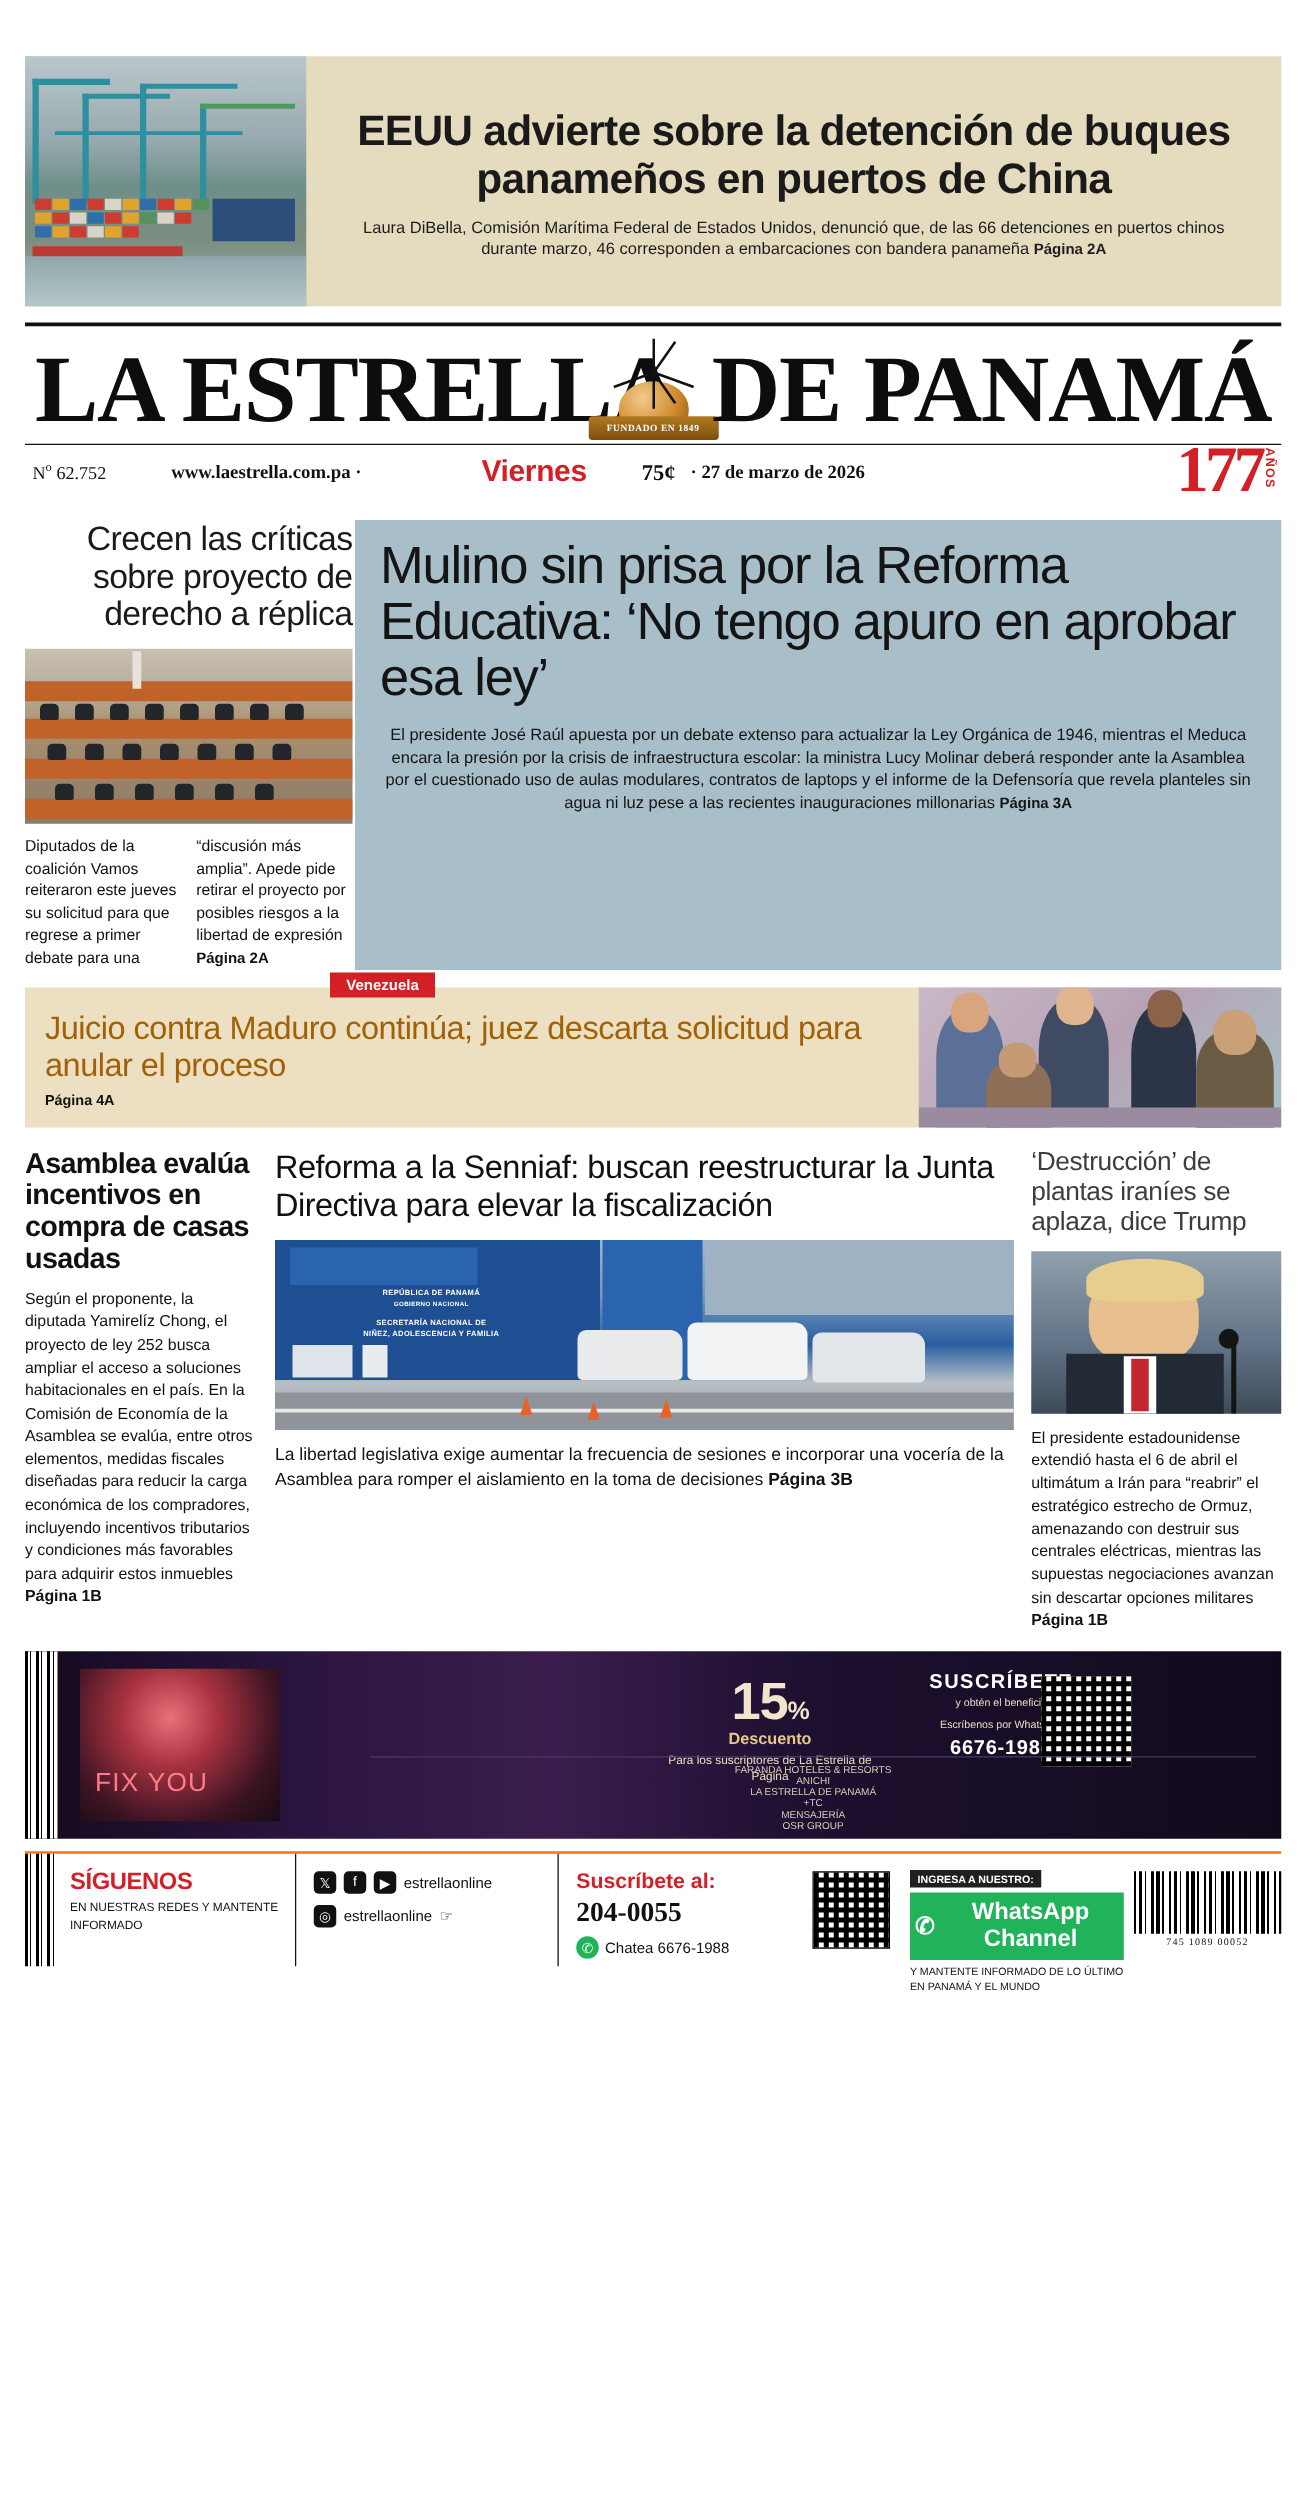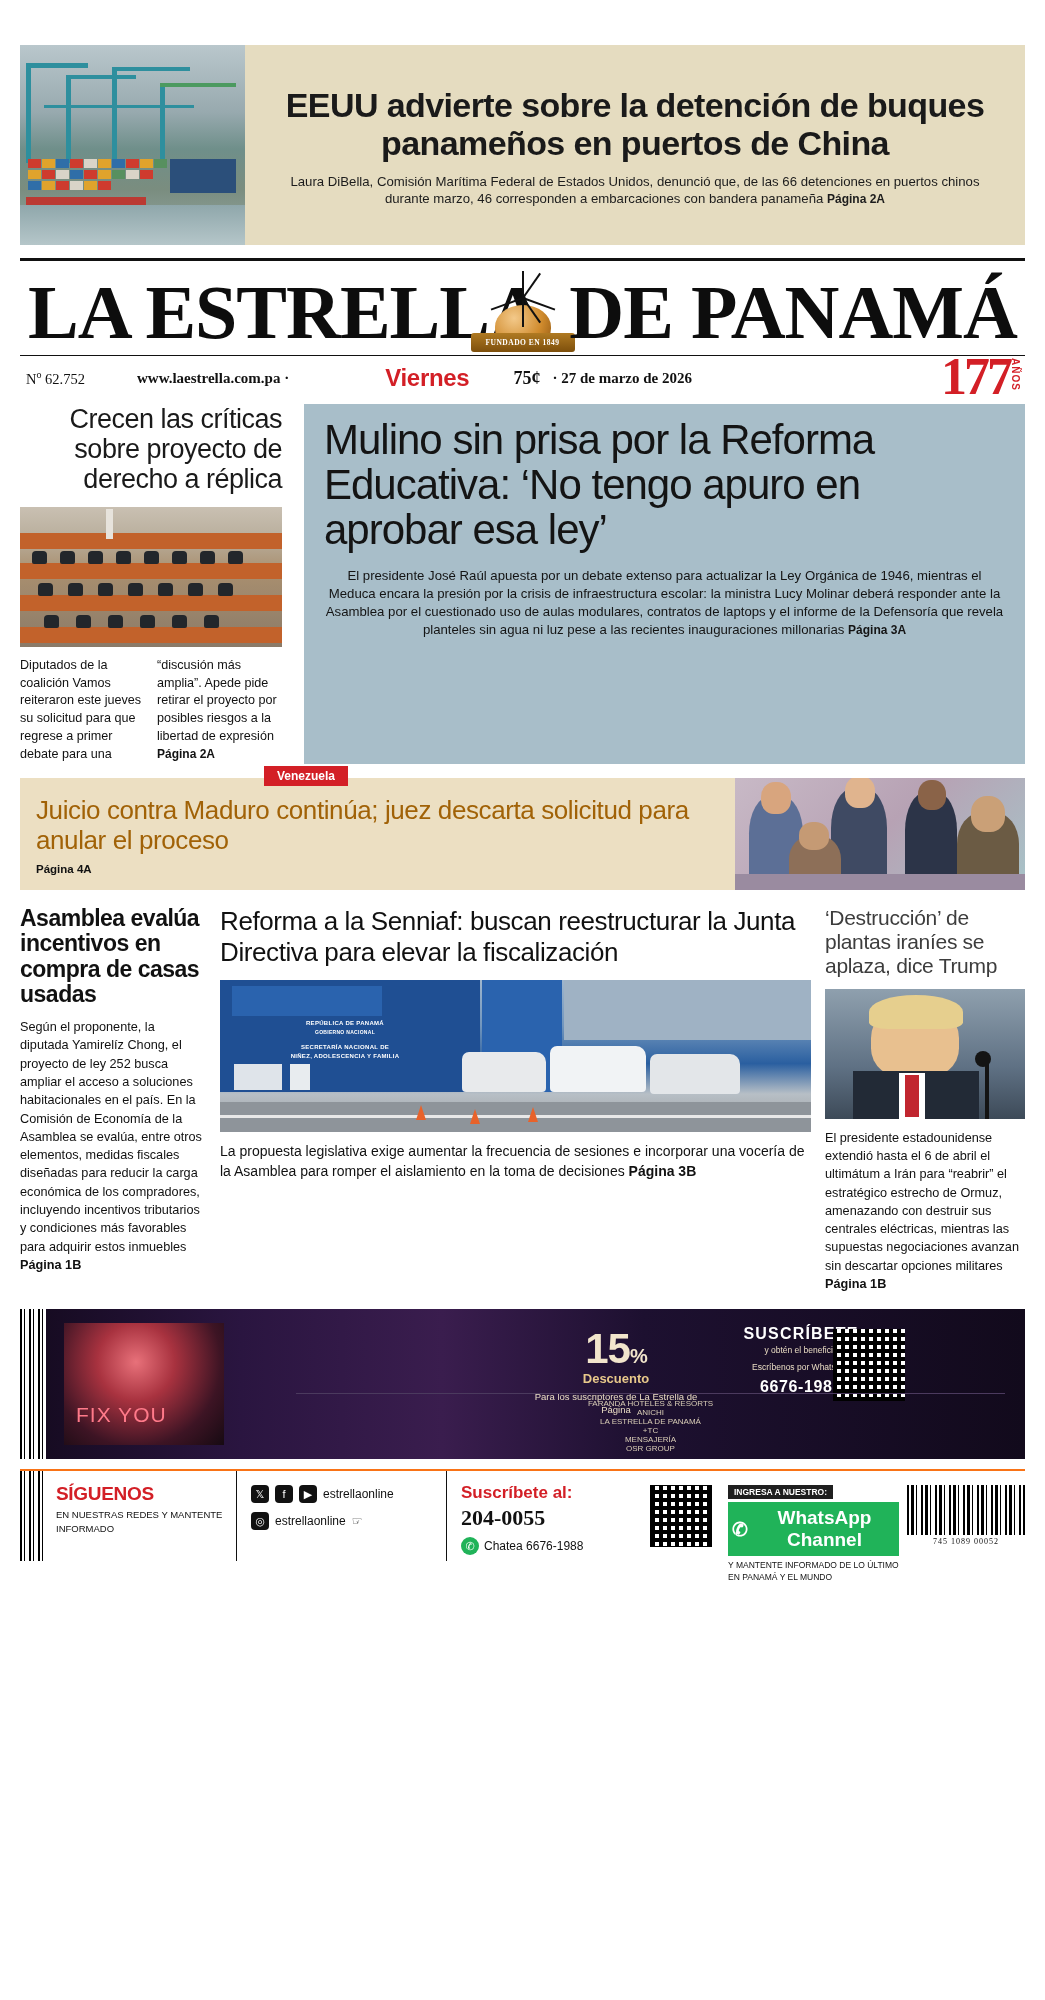--- a/index.html
+++ b/index.html
@@ -61,21 +61,21 @@
   .ib-issue sup { font-size: 10px; }
   .ib-site { font-family: "Liberation Serif", serif; font-weight: 700; font-size: 15px; margin-left: 52px; }
   .ib-day { color: #d31f26; font-weight: 700; font-size: 24px; margin-left: 96px; letter-spacing: -0.3px; }
   .ib-price { font-family: "Liberation Serif", serif; font-weight: 700; font-size: 18px; margin-left: 44px; }
   .ib-date { font-family: "Liberation Serif", serif; font-weight: 700; font-size: 15px; margin-left: 12px; }
   .ib-years { position: absolute; right: 4px; top: -4px; display: flex; align-items: flex-start; }
   .ib-years .num { color: #d31f26; font-family: "Liberation Serif", serif; font-weight: 700; font-size: 52px; line-height: 50px; letter-spacing: -3px; }
   .ib-years .lbl { color: #d31f26; font-size: 10px; font-weight: 700; writing-mode: vertical-rl; letter-spacing: 1px; margin-top: 6px; }
 
   
-  .row-top { display: flex; gap: 22px; margin-top: 4px; }
+  .row-top { display: flex; gap: 2px; margin-top: 16px; }
   .col-left { width: 262px; flex: none; }
   .cl-headline { font-size: 27px; line-height: 1.12; text-align: right; letter-spacing: -0.5px; color: #1a1a1a; }
   .cl-photo { margin-top: 12px; height: 140px; position: relative; overflow: hidden;
     background: linear-gradient(#c9c0b2 0%, #b9ae9c 22%, #a98f6f 46%, #8a7a68 100%); }
   .seatrow { position: absolute; left: 0; right: 0; height: 16px; background: #c2622b; }
   .chair { position: absolute; width: 15px; height: 13px; background: #22262b; border-radius: 4px 4px 2px 2px; }
   .cl-cols { display: flex; gap: 12px; margin-top: 10px; }
   .cl-col { flex: 1; font-size: 12.6px; line-height: 1.42; }
 
   .col-main { flex: 1; background: #a8bec9; padding: 14px 20px 12px 20px; }
@@ -367,21 +367,21 @@
         <div class="car" style="left:242px;top:72px;width:84px;height:40px;"></div>
         <div class="car" style="left:330px;top:66px;width:96px;height:46px;background:#f1f3f5;"></div>
         <div class="car" style="left:430px;top:74px;width:90px;height:40px;background:#e3e6e9;"></div>
         <div style="position:absolute;left:0;right:0;bottom:0;height:30px;background:#8e949a;"></div>
         <div style="position:absolute;left:0;right:0;bottom:14px;height:3px;background:#e8e8e8;"></div>
         <div class="cone" style="left:196px;bottom:12px;"></div>
         <div class="cone" style="left:250px;bottom:8px;"></div>
         <div class="cone" style="left:308px;bottom:10px;"></div>
       </div>
       <p>
-        <span>La propuesta legislativa exige aumentar la frecuencia de sesiones e incorporar una vocería de la Asamblea para romper el aislamiento en la toma de decisiones</span>
+        <span>La libertad legislativa exige aumentar la frecuencia de sesiones e incorporar una vocería de la Asamblea para romper el aislamiento en la toma de decisiones</span>
         <span class="bld">Página 3B</span>
       </p>
     </div>
 
     <div class="bc3">
       <h2>‘Destrucción’ de plantas iraníes se aplaza, dice Trump</h2>
       <div class="photo">
         <div style="position:absolute;left:46px;top:14px;width:88px;height:76px;border-radius:46% 46% 40% 40%;background:#e8c08f;"></div>
         <div style="position:absolute;left:44px;top:6px;width:94px;height:34px;border-radius:50% 50% 20% 20%;background:#e6cf8e;"></div>
         <div style="position:absolute;left:28px;top:82px;width:126px;height:48px;background:#222a36;"></div>

